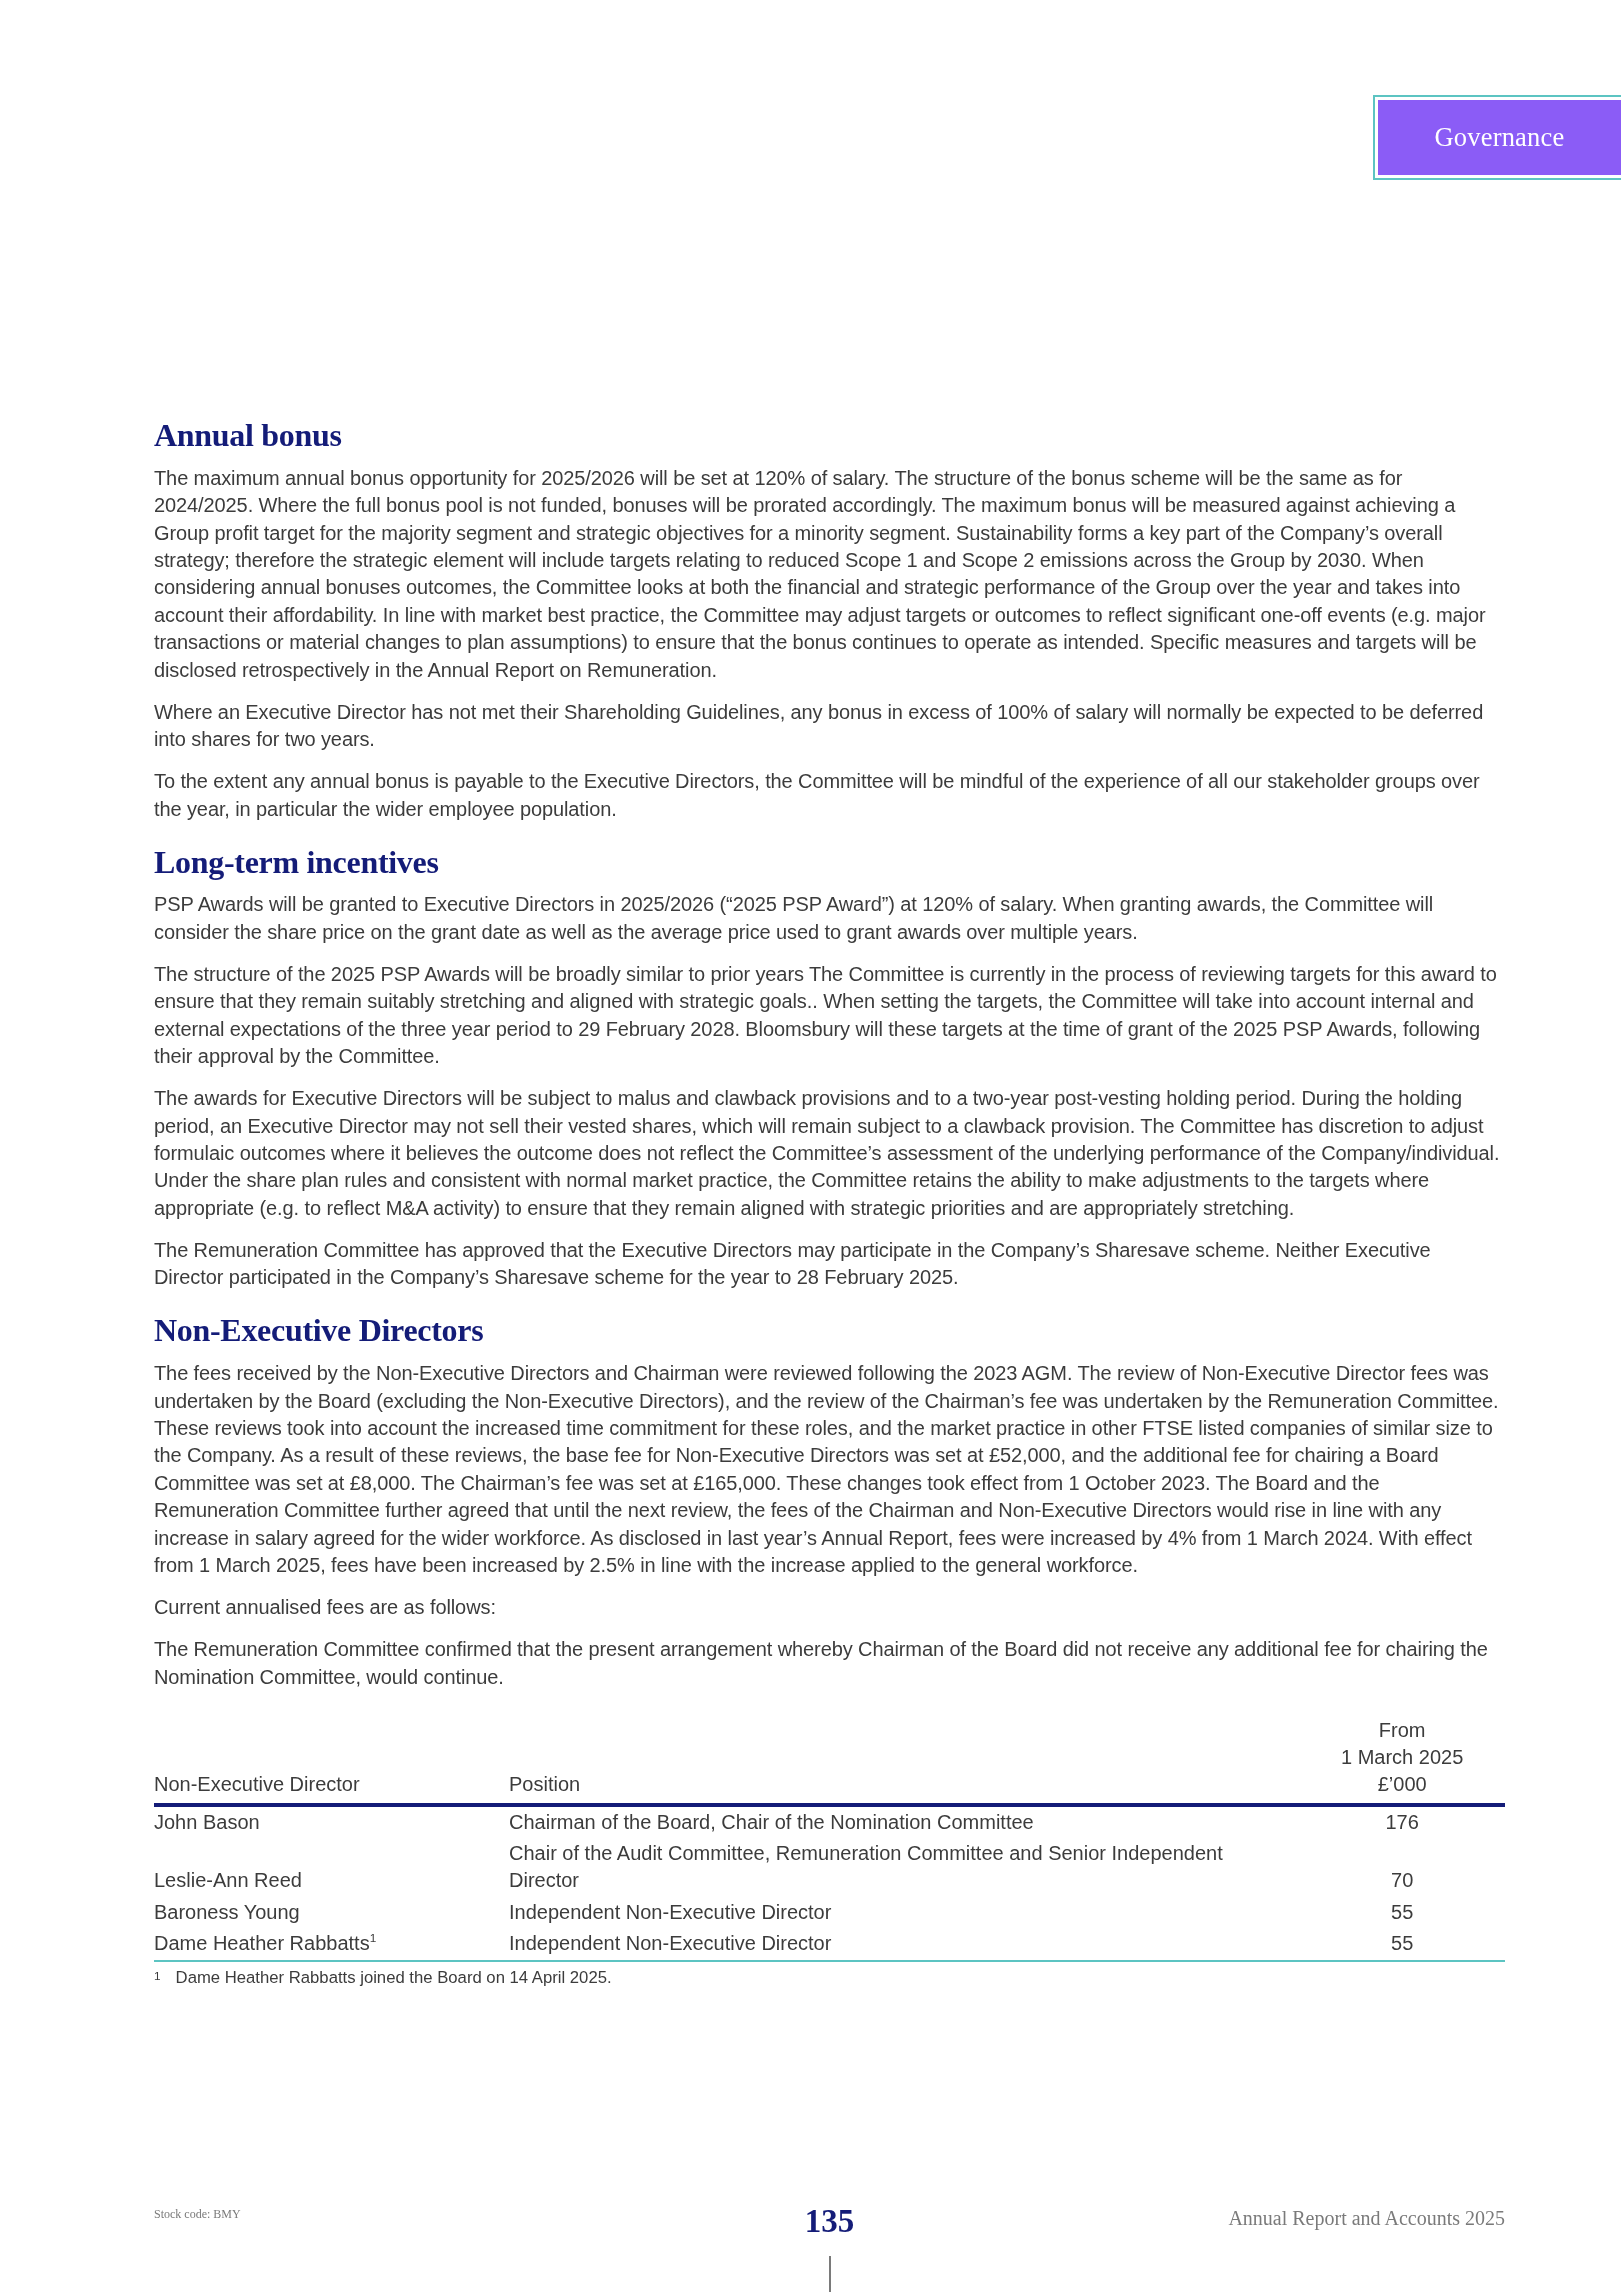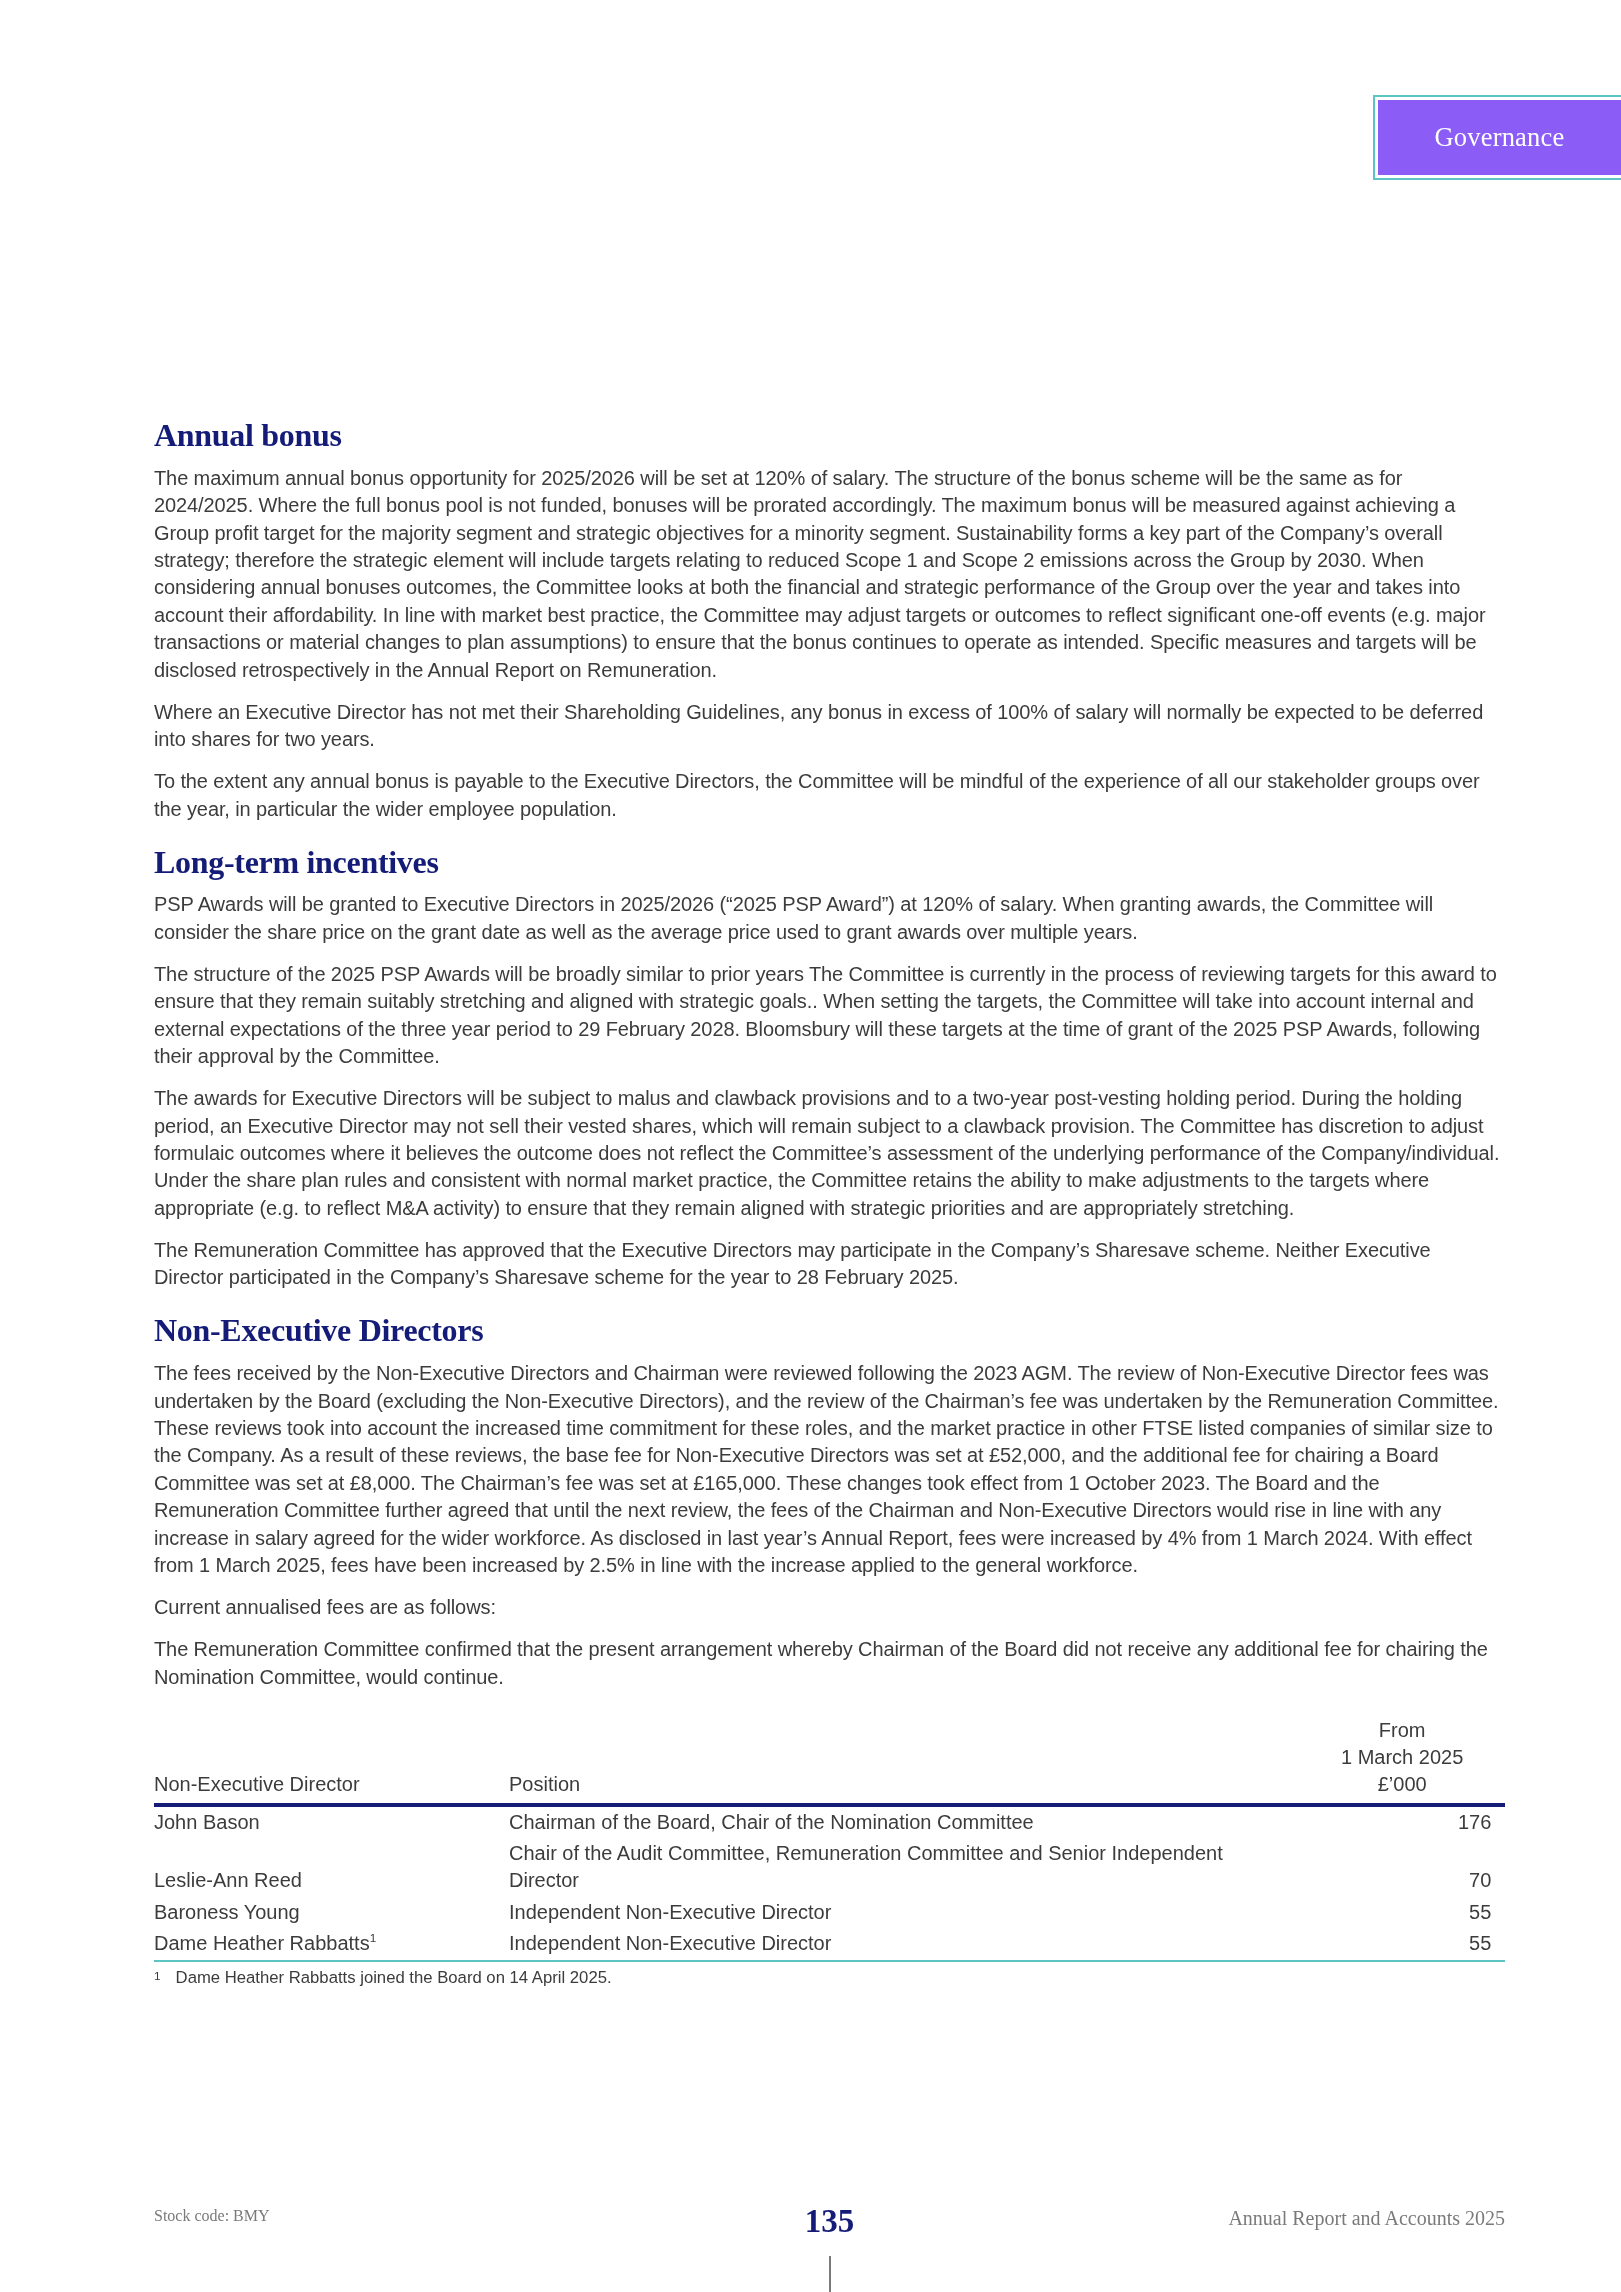--- a/index.html
+++ b/index.html
@@ -38,33 +38,33 @@
     width: 1351px; border-collapse: collapse; margin-top: 25.5px;
     font-size: 20px; color: #3c3c3c;
   }
   table.fees th {
     font-weight: normal; text-align: left; vertical-align: bottom;
     padding: 0 0 3.9px 0; line-height: 27.4px;
     border-bottom: 4.9px solid #141c78;
   }
   table.fees th.num { text-align: center; padding-right: 13.7px; }
   table.fees td { padding: 2px 0 2px 0; line-height: 27.4px; vertical-align: bottom; }
-  table.fees td.num { text-align: right; padding-right: 13.7px; margin-top: 8px; }
+  table.fees td.num { text-align: center; padding-right: 13.7px; margin-top: 8px; }
   table.fees tr.last td { border-bottom: 2.9px solid #5cc4c2; }
   table.fees col.c1 { width: 355px; }
   table.fees col.c2 { width: 804px; }
   sup { font-size: 11.8px; vertical-align: super; line-height: 0; }
   .footnote { font-size: 16.7px; color: #3c3c3c; margin-top: 5.9px; display: flex; }
   .footnote .mark { font-size: 11.8px; width: 21.6px; padding-top: 1px; }
 
   .footer {
     position: absolute; top: 2203px; left: 154px; width: 1351px; height: 29px;
     font-family: "Liberation Serif", "DejaVu Serif", serif;
   }
-  .footer .stock { position: absolute; left: 0; top: 3.9px; font-size: 16px; color: #7a7a7a; }
+  .footer .stock { position: absolute; left: 0; top: 3.9px; font-size: 12px; color: #7a7a7a; }
   .footer .page-num {
     position: absolute; left: 0; right: 0; top: 0; text-align: center;
     font-size: 33px; font-weight: bold; color: #141c78;
   }
   .footer .report { position: absolute; right: 0; top: 3.9px; font-size: 20px; color: #7a7a7a; }
   .page-rule { position: absolute; left: 829px; top: 2256px; width: 2px; height: 36px; background: #7a7a7a; }
 </style>
 </head>
 <body>
 

